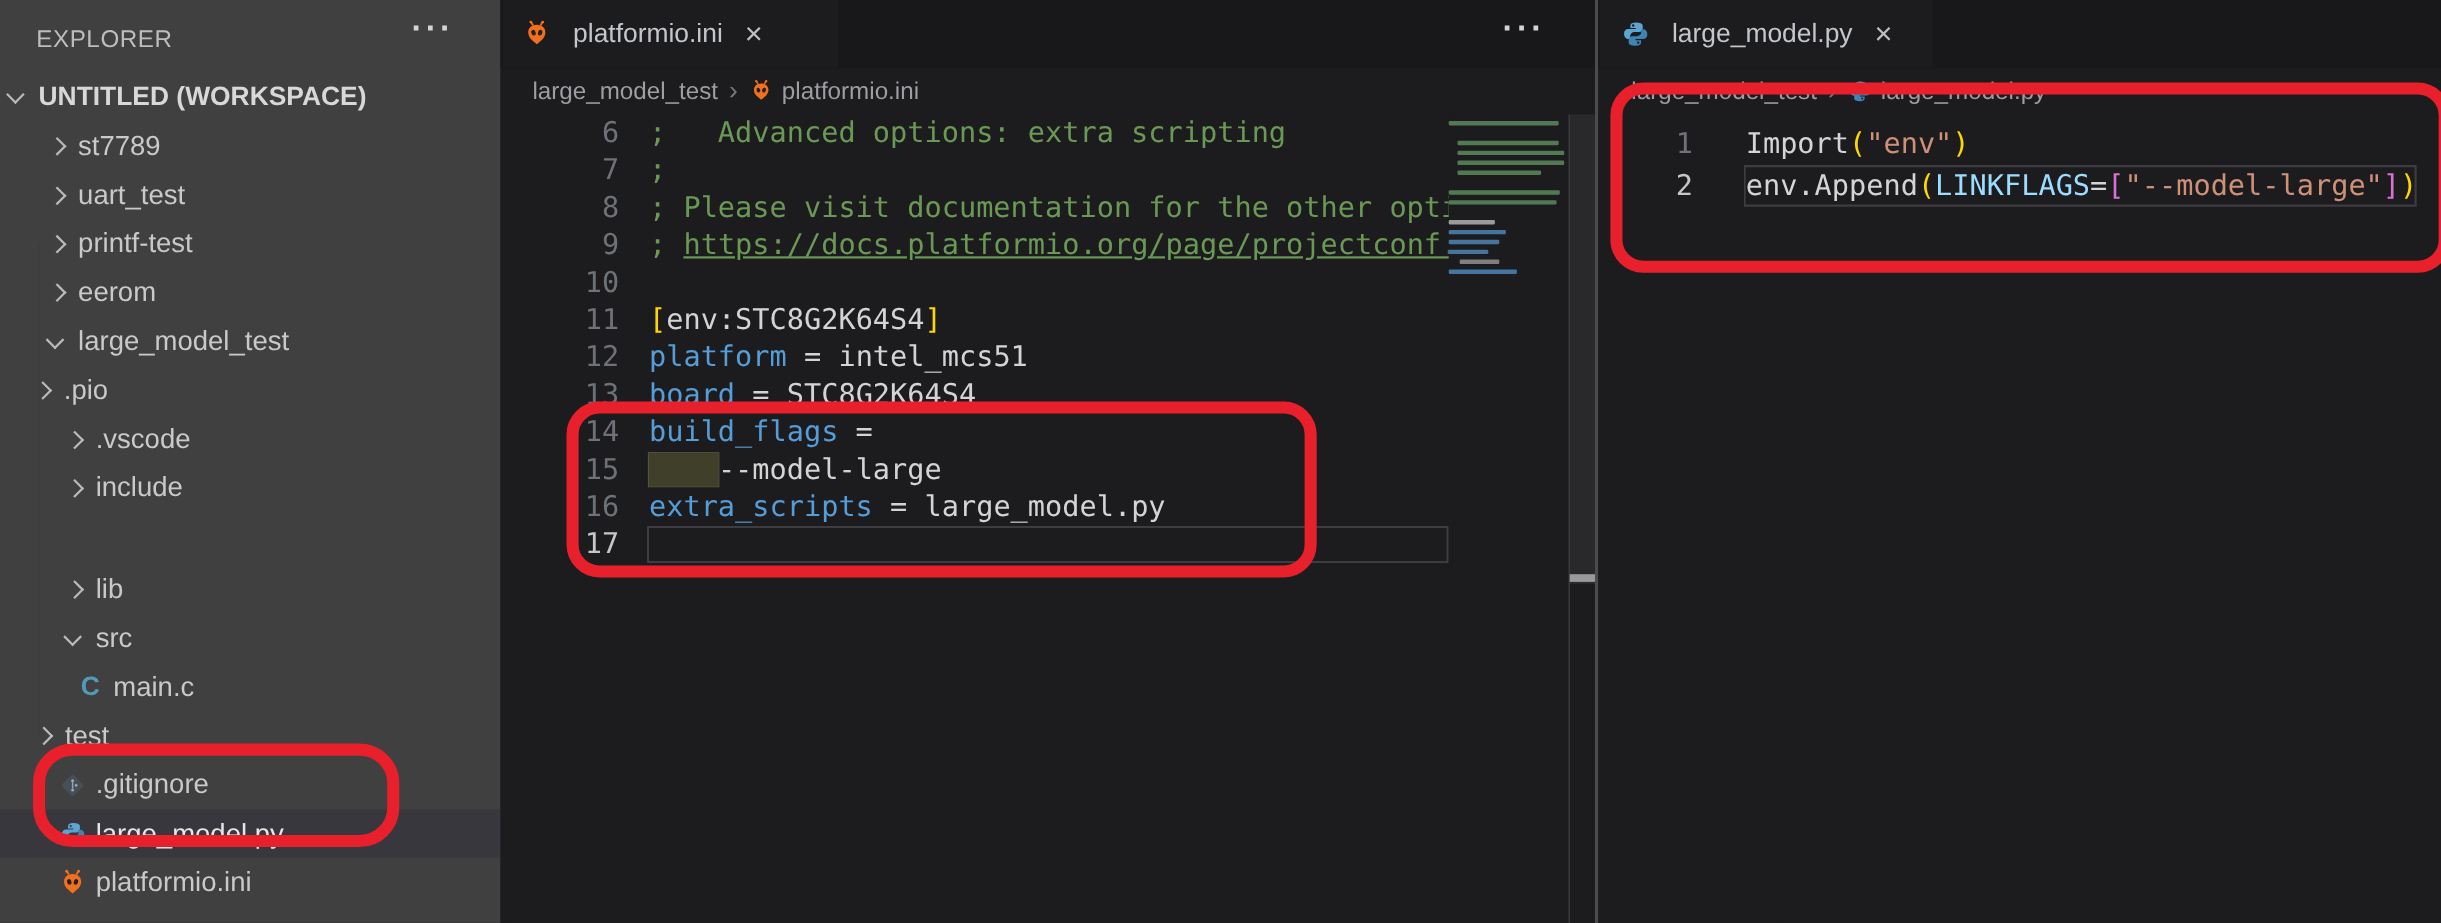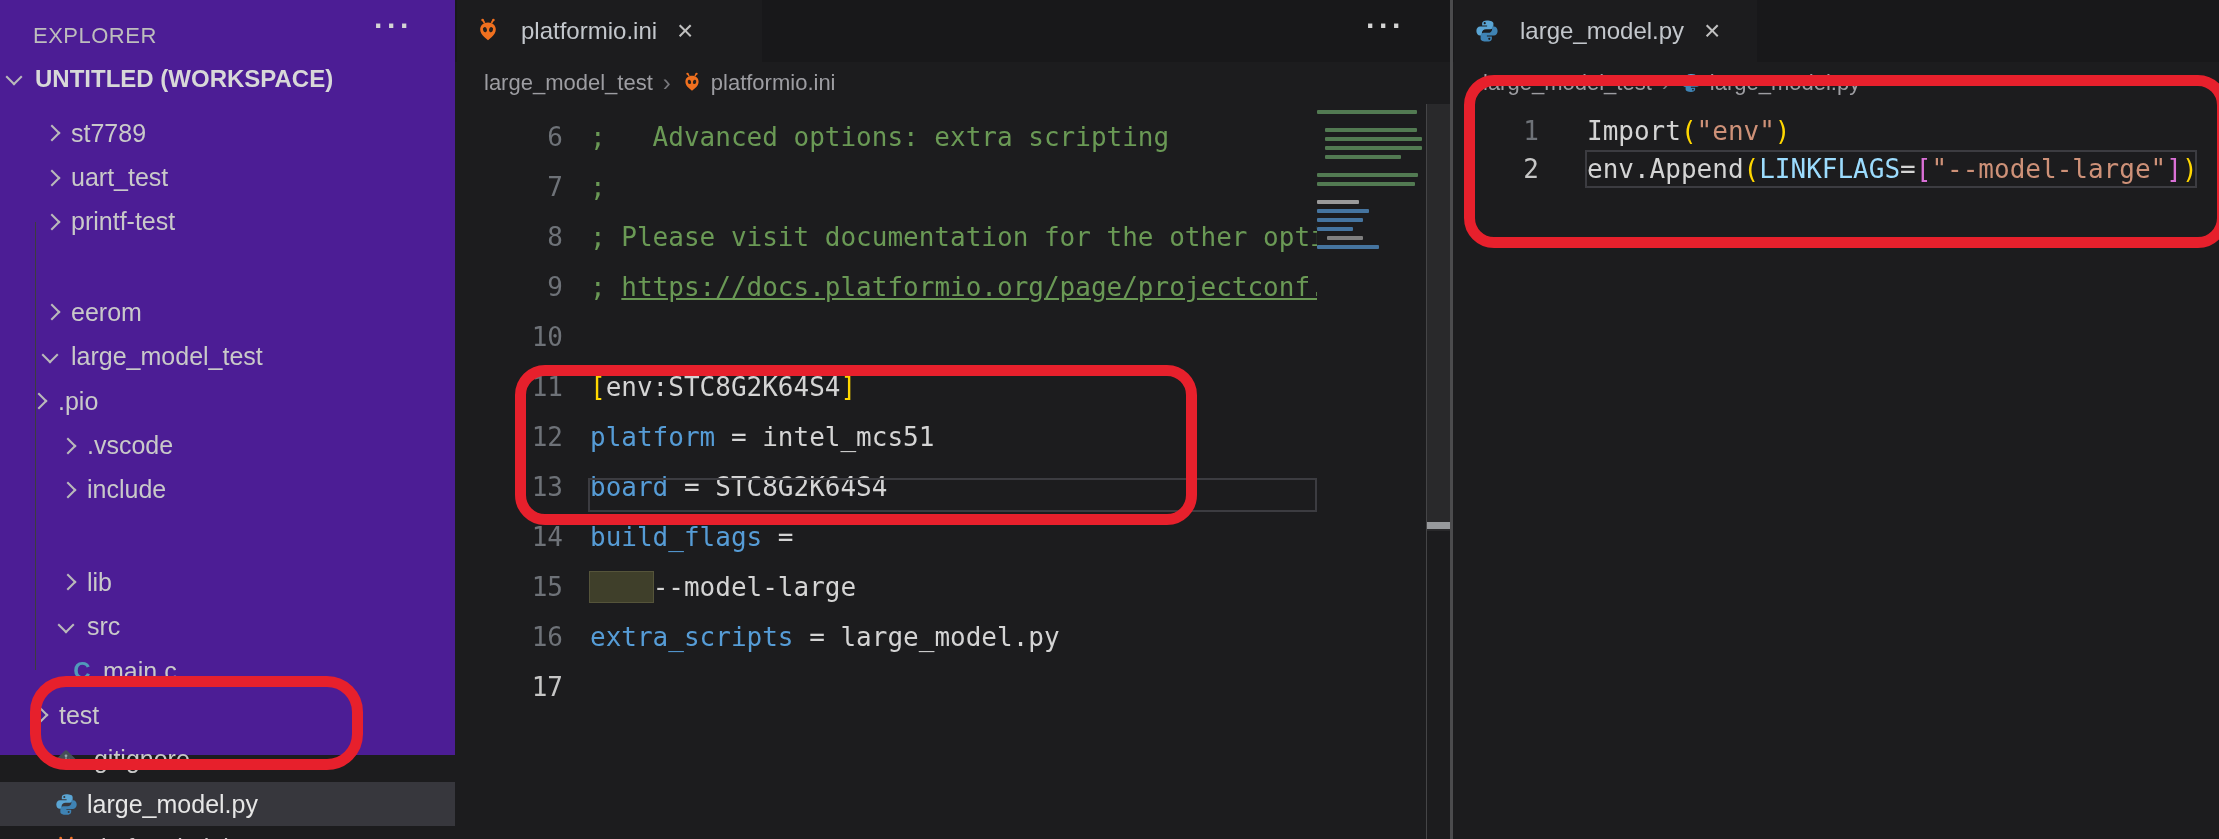--- a/index.html
+++ b/index.html
@@ -1,25 +1,25 @@
 <!DOCTYPE html>
 <html><head>
 <meta charset="utf-8">
 <style>
   html,body{margin:0;padding:0;background:#0e0e0e;}
   .app{position:relative;width:2219px;height:839px;overflow:hidden;
        font-family:"Liberation Sans",sans-serif;background:#1c1c1e;}
 
   
-  .sidebar{position:absolute;left:0;top:0;width:455px;height:755px;background:#4c1d95;}
+  .sidebar{position:absolute;left:0;top:0;width:455px;height:839px;background:#404040;}
   .sb-header{position:absolute;left:0;top:0;width:455px;height:62px;}
   .sb-title{position:absolute;left:33px;top:23px;font-size:22px;color:#bdbdbd;letter-spacing:.5px;}
   .dots{color:#d4d4d4;font-size:30px;font-weight:bold;letter-spacing:3px;line-height:20px;cursor:pointer;}
   .sb-dots{position:absolute;right:42px;top:16px;}
-  .ws-row{position:absolute;left:0;top:58px;width:455px;height:42px;display:flex;align-items:center;}
+  .ws-row{position:absolute;left:0;top:74px;width:455px;height:42px;display:flex;}
   .ws-label{color:#d8d8d8;font-weight:bold;font-size:24px;margin-left:7px;}
   .tree{position:absolute;left:0;top:111px;width:455px;}
   .tree-row{position:relative;height:44.4px;display:flex;align-items:center;box-sizing:border-box;}
   .tree-row.selected{background:#37373d;}
   .tree-label{color:#c9c9c9;font-size:25px;margin-left:7px;white-space:nowrap;}
   .tree-row.selected .tree-label{color:#e6e6e6;}
   .iconbox{width:28px;height:28px;display:flex;align-items:center;justify-content:center;flex:0 0 28px;}
   .chev{display:inline-block;width:10px;height:10px;border-right:2.4px solid #bababa;border-bottom:2.4px solid #bababa;}
   .chev.right{transform:rotate(-45deg);margin-left:4px;}
   .chev.down{transform:rotate(45deg);margin-top:-4px;}
@@ -36,21 +36,21 @@
   .tab-close{color:#c0c0c0;font-size:28px;padding:0 6px;cursor:pointer;}
   .ed-dots{position:absolute;top:16px;}
   .breadcrumb{position:absolute;left:0;top:62px;right:0;height:42px;display:flex;align-items:center;font-size:22px;color:#9d9da2;}
   .bc-item{cursor:pointer;white-space:nowrap;}
   .bc-sep{margin:0 10px;color:#77777c;font-size:24px;}
   .bc-icon{margin-right:8px;display:flex;align-items:center;}
 
   .codearea{position:absolute;left:0;top:104px;right:0;bottom:0;overflow:hidden;
             font-family:"DejaVu Sans Mono",monospace;font-size:26px;}
   .code-line{white-space:pre;position:relative;}
-  .g-mid .code-line{height:34px;line-height:34px;margin-top:16px;}
+  .g-mid .code-line{height:34px;line-height:34px;}
   .g-right .code-line{height:38px;line-height:38px;}
   .num{display:inline-block;text-align:right;color:#6e7278;}
   .g-mid .num{width:108px;margin-right:27px;}
   .g-right .num{width:86px;margin-right:48px;}
   .num.active{color:#c6c6c6;}
   .tk-c{color:#6a9955;} .tk-lnk{color:#6a9955;text-decoration:underline;}
   .tk-k{color:#569cd6;} .tk-p{color:#d4d4d4;} .tk-s{color:#ce9178;}
   .tk-bg{color:#ffd700;} .tk-bm{color:#da70d6;} .tk-prm{color:#9cdcfe;text-align:center;}
   .tk-ws{background:#3f3f2a;outline:1px solid #55543a;}
   .curline{position:absolute;box-shadow:inset 0 0 0 2px #3c3c41;pointer-events:none;}
@@ -101,21 +101,21 @@
             <span class="chev right"></span>
           </span>
           <span class="tree-label">uart_test</span>
         </div>
         <div class="tree-row" style="padding-left: 36px;">
           <span class="iconbox">
             <span class="chev right"></span>
           </span>
           <span class="tree-label">printf-test</span>
         </div>
-        <div class="tree-row" style="padding-left: 36px; margin-top: 46px;">
+        <div class="tree-row" style="padding-left: 36px;">
           <span class="iconbox">
             <span class="chev right"></span>
           </span>
           <span class="tree-label">eerom</span>
         </div>
         <div class="tree-row" style="padding-left: 36px;">
           <span class="iconbox">
             <span class="chev down"></span>
           </span>
           <span class="tree-label">large_model_test</span>

